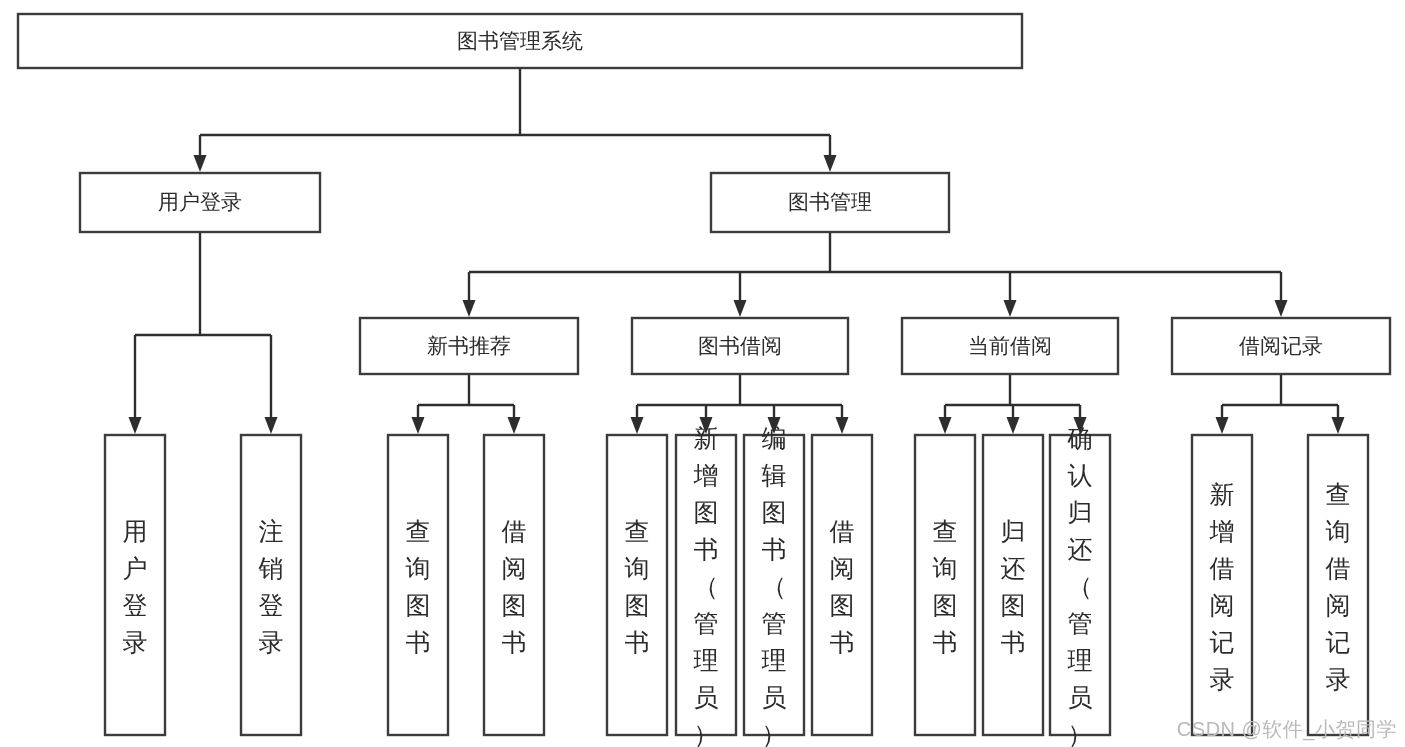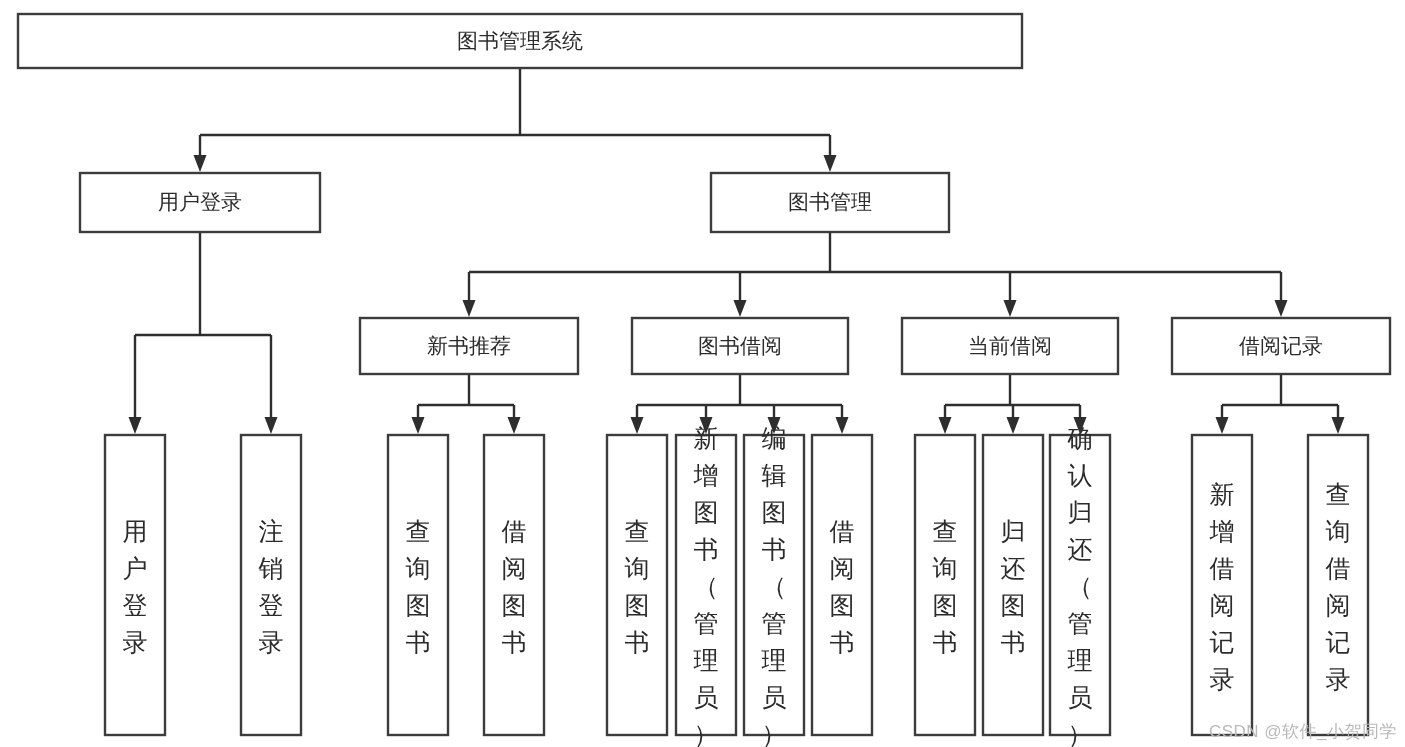--- a/index.html
+++ b/index.html
@@ -53,21 +53,21 @@
   }
   .arrow-head {
     fill: #2e2e2e;
     stroke: none;
   }
   .watermark {
     position: absolute;
     right: 8px;
     bottom: 4px;
     font-family: "Liberation Sans", "DejaVu Sans", sans-serif;
-    font-size: 17px;
+    font-size: 20px;
     color: #b9b9b9;
     letter-spacing: 0.5px;
     white-space: nowrap;
     user-select: none;
   }
 </style>
 </head>
 <body>
 
 <div id="diagram-root">

